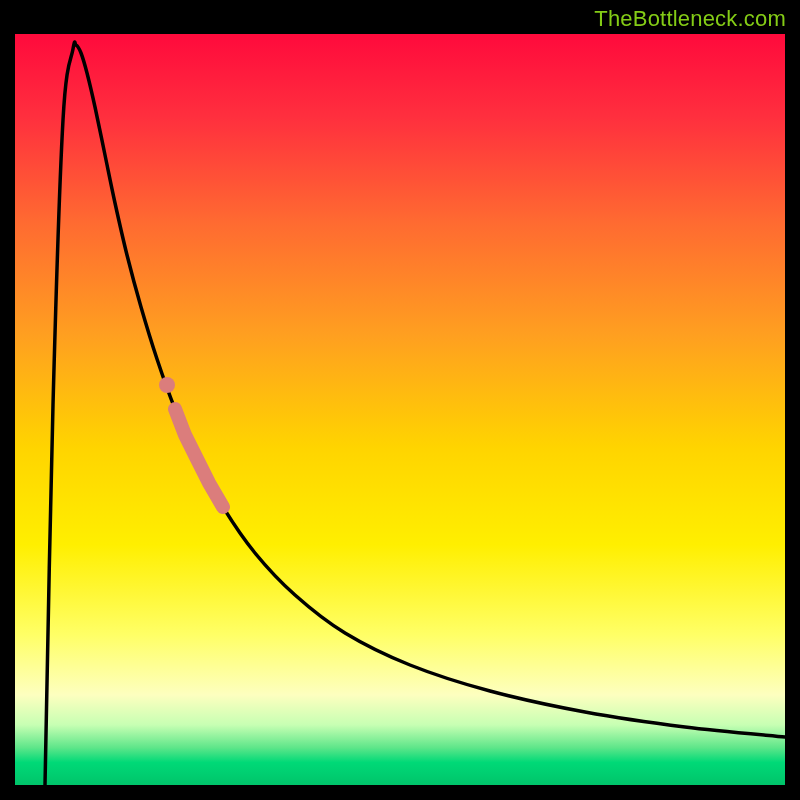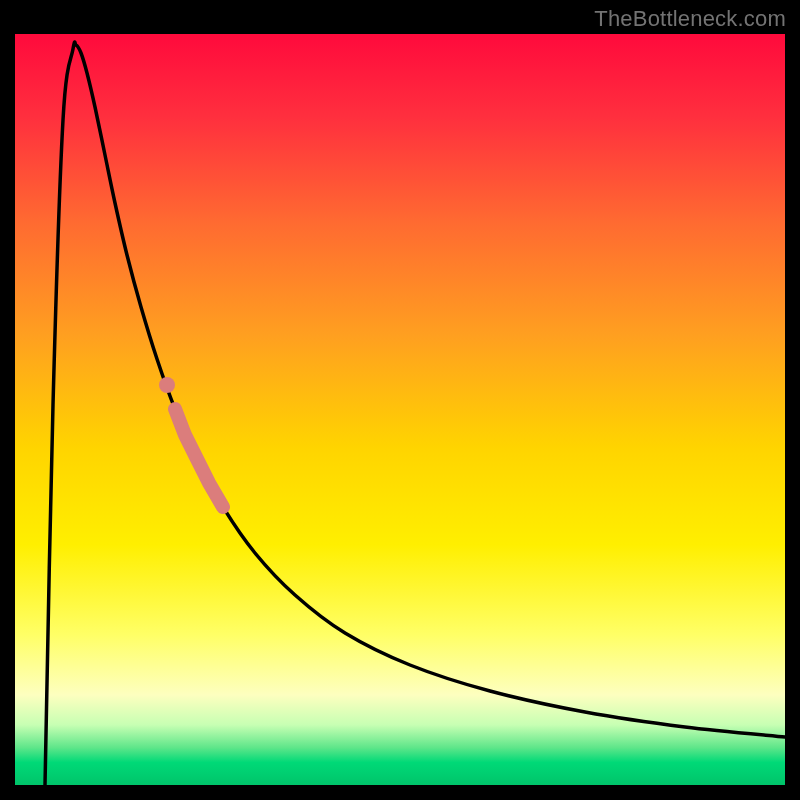--- a/index.html
+++ b/index.html
@@ -37,21 +37,21 @@
       #c7ffb3 92%,
       #5fe68a 95%,
       #00d977 97%,
       #00c46a 100%
     );
   }
   .watermark {
     position: absolute;
     top: 6px;
     right: 14px;
-    color: #737373;
+    color: #84cc16;
     font-size: 22px;
     letter-spacing: 0.2px;
     font-weight: 400;
     user-select: none;
   }
   svg.curve {
     position: absolute;
     left: 0;
     top: 0;
     width: 770px;

